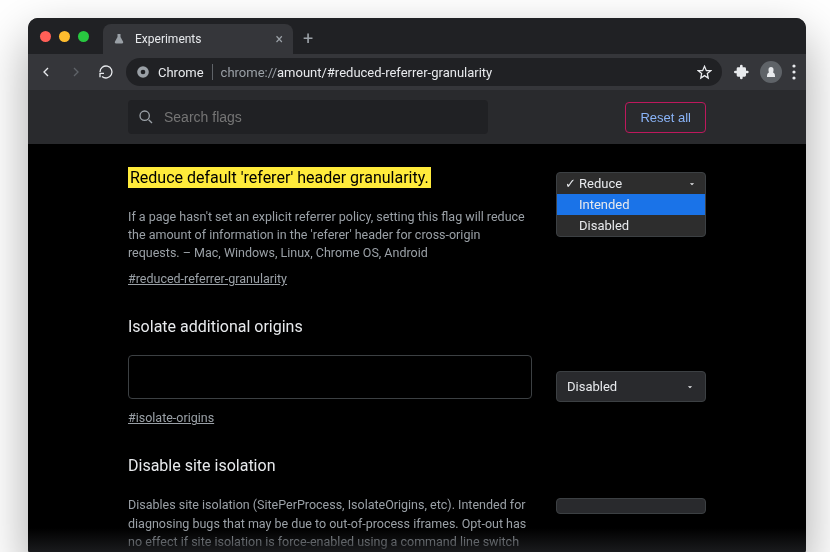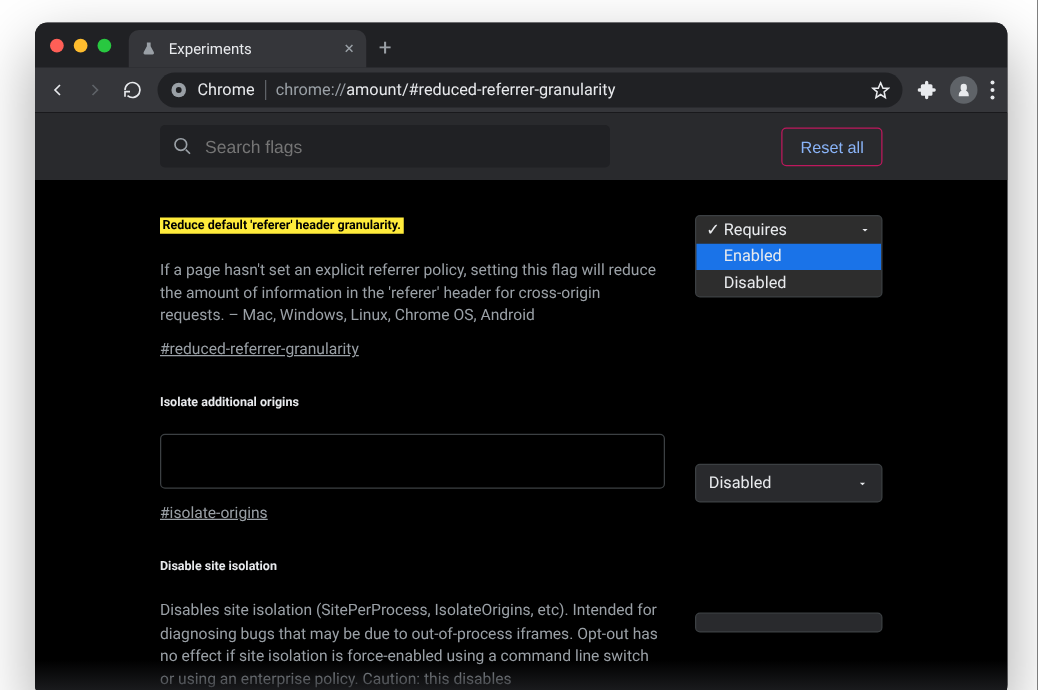--- a/index.html
+++ b/index.html
@@ -118,22 +118,22 @@
   .flags-list{
     padding: 24px 100px 0 100px;
   }
   .flag-item{
     display:flex;
     gap:24px;
     margin-bottom:30px;
   }
   .flag-text{ flex:1; }
   .flag-title{
-    font-size:10px;
-    font-weight:700;
+    font-size:16px;
+    font-weight:400;
     color:#e8eaed;
     margin-bottom:19px;
   }
   .flag-title.highlight{
     background:#ffeb3b;
     color:#000;
     padding:1px 2px;
     display:inline;
   }
   .flag-desc{
@@ -300,30 +300,30 @@
       <div class="flag-item">
         <div class="flag-text">
           <div><span class="flag-title highlight">Reduce default 'referer' header granularity.</span></div>
           <div class="flag-desc">If a page hasn't set an explicit referrer policy, setting this flag will reduce the amount of information in the 'referer' header for cross-origin requests. – Mac, Windows, Linux, Chrome OS, Android</div>
           <a class="flag-anchor">#reduced-referrer-granularity</a>
         </div>
         <div class="flag-control">
           <div class="dropdown-open">
             <div class="opt">
               <span class="chk">✓</span>
-              <span>Requires</span>
+              <span>Reduce</span>
               <span style="margin-left:auto">
                 <svg width="10" height="10" viewBox="0 0 24 24" fill="#e8eaed">
                     <path d="M7 10l5 5 5-5z"></path>
                   </svg>
               </span>
             </div>
             <div class="opt selected">
               <span class="chk"></span>
-              <span>Enabled</span>
+              <span>Intended</span>
             </div>
             <div class="opt">
               <span class="chk"></span>
               <span>Disabled</span>
             </div>
           </div>
         </div>
       </div>
 
       <div class="flag-item">

